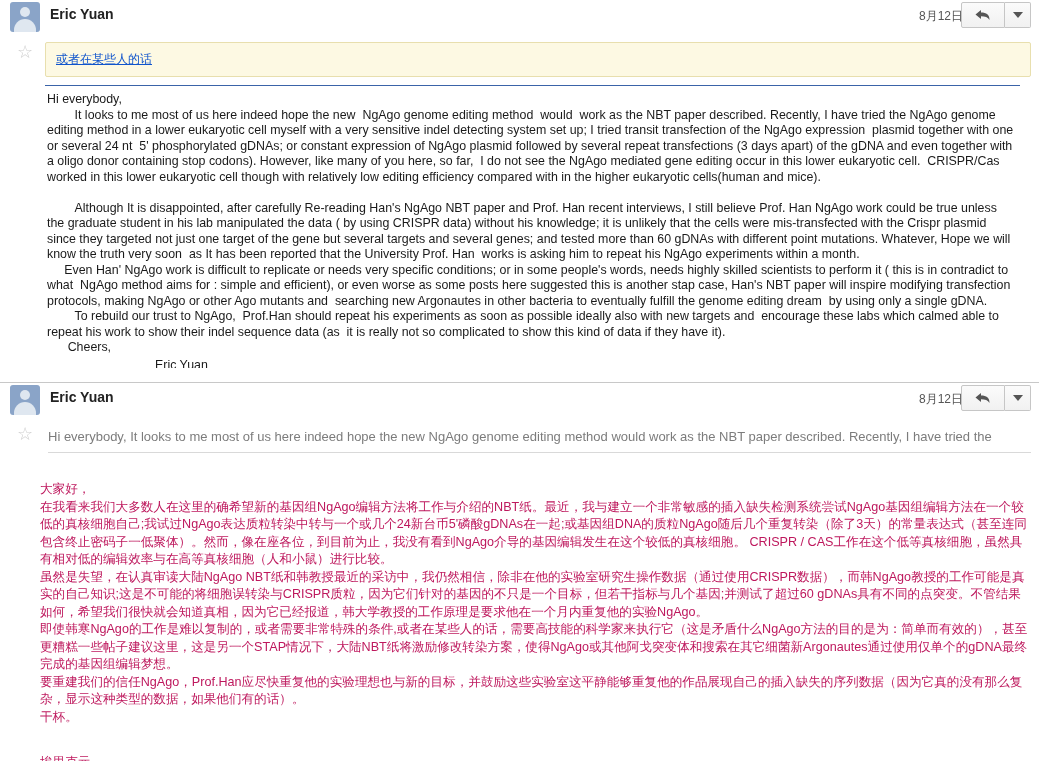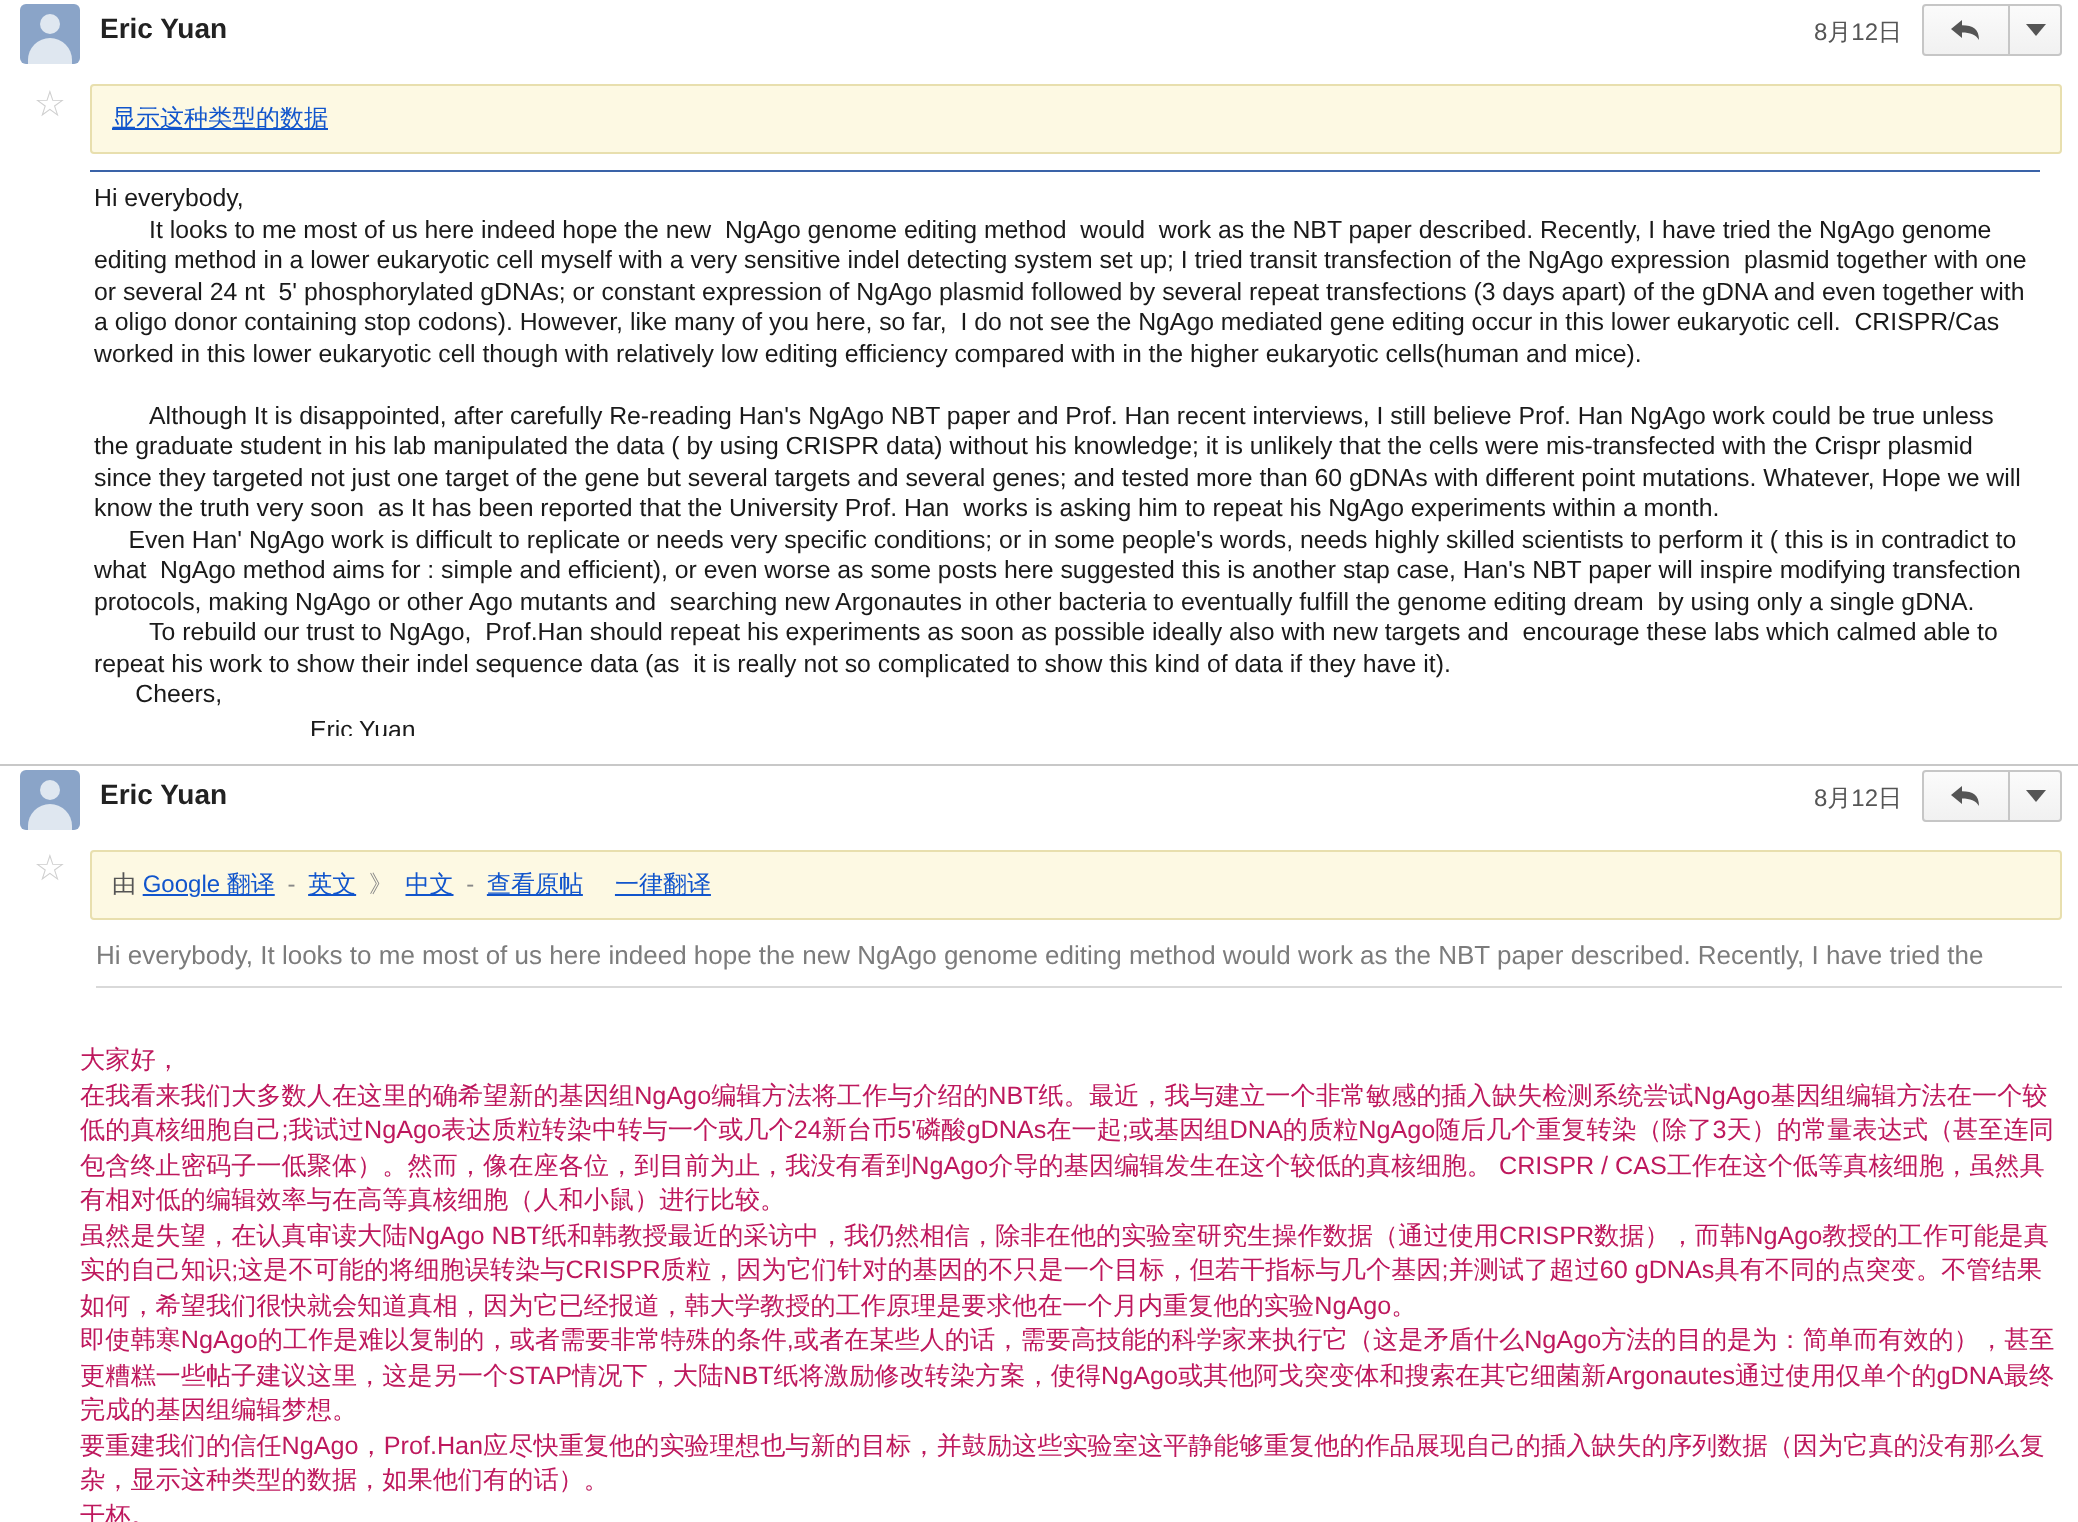--- a/index.html
+++ b/index.html
@@ -62,21 +62,21 @@
   .sender {
     position: absolute;
     left: 50px;
     top: 6px;
     font-size: 14px;
     font-weight: bold;
     color: #222;
   }
   .date {
     position: absolute;
-    right: 88px;
+    right: 76px;
     top: 8px;
     font-size: 12px;
     color: #555;
   }
   .reply-group {
     position: absolute;
     right: 8px;
     top: 2px;
     display: flex;
     height: 26px;
@@ -206,21 +206,21 @@
       </div>
       <div class="btn btn-more">
         <svg width="10" height="6" viewBox="0 0 10 6">
           <path d="M0 0 L10 0 L5 6 Z" fill="#555"></path>
         </svg>
       </div>
     </div>
   </div>
   <div class="star">☆</div>
   <div class="translate-bar">
-    <a>显示这种类型的数据</a>
+    <a>或者在某些人的话</a>
   </div>
   <div class="body-block">
     <div class="body-en">Hi everybody,
         It looks to me most of us here indeed hope the new  NgAgo genome editing method  would  work as the NBT paper described. Recently, I have tried the NgAgo genome  editing method in a lower eukaryotic cell myself with a very sensitive indel detecting system set up; I tried transit transfection of the NgAgo expression  plasmid together with one or several 24 nt  5' phosphorylated gDNAs; or constant expression of NgAgo plasmid followed by several repeat transfections (3 days apart) of the gDNA and even together with a oligo donor containing stop codons). However, like many of you here, so far,  I do not see the NgAgo mediated gene editing occur in this lower eukaryotic cell.  CRISPR/Cas worked in this lower eukaryotic cell though with relatively low editing efficiency compared with in the higher eukaryotic cells(human and mice).
 
         Although It is disappointed, after carefully Re-reading Han's NgAgo NBT paper and Prof. Han recent interviews, I still believe Prof. Han NgAgo work could be true unless the graduate student in his lab manipulated the data ( by using CRISPR data) without his knowledge; it is unlikely that the cells were mis-transfected with the Crispr plasmid since they targeted not just one target of the gene but several targets and several genes; and tested more than 60 gDNAs with different point mutations. Whatever, Hope we will know the truth very soon  as It has been reported that the University Prof. Han  works is asking him to repeat his NgAgo experiments within a month.
      Even Han' NgAgo work is difficult to replicate or needs very specific conditions; or in some people's words, needs highly skilled scientists to perform it ( this is in contradict to what  NgAgo method aims for : simple and efficient), or even worse as some posts here suggested this is another stap case, Han's NBT paper will inspire modifying transfection protocols, making NgAgo or other Ago mutants and  searching new Argonautes in other bacteria to eventually fulfill the genome editing dream  by using only a single gDNA.
         To rebuild our trust to NgAgo,  Prof.Han should repeat his experiments as soon as possible ideally also with new targets and  encourage these labs which calmed able to repeat his work to show their indel sequence data (as  it is really not so complicated to show this kind of data if they have it).
       Cheers,</div>
     <div class="body-en sign">Eric Yuan</div>
@@ -244,32 +244,20 @@
         </svg>
       </div>
       <div class="btn btn-more">
         <svg width="10" height="6" viewBox="0 0 10 6">
           <path d="M0 0 L10 0 L5 6 Z" fill="#555"></path>
         </svg>
       </div>
     </div>
   </div>
   <div class="star">☆</div>
-  <div class="translate-bar">
-    <span class="gray">由</span>
-    <a>Google 翻译</a>
-    <span class="sep">-</span>
-    <a>英文</a>
-    <span class="sep">》</span>
-    <a>中文</a>
-    <span class="sep">-</span>
-    <a>查看原帖</a>
-    <span class="sep">&nbsp;</span>
-    <a>一律翻译</a>
-  </div>
   <div class="preview-line">Hi everybody, It looks to me most of us here indeed hope the new NgAgo genome editing method would work as the NBT paper described. Recently, I have tried the</div>
   <div class="body-cn">大家好，
 在我看来我们大多数人在这里的确希望新的基因组NgAgo编辑方法将工作与介绍的NBT纸。最近，我与建立一个非常敏感的插入缺失检测系统尝试NgAgo基因组编辑方法在一个较低的真核细胞自己;我试过NgAgo表达质粒转染中转与一个或几个24新台币5'磷酸gDNAs在一起;或基因组DNA的质粒NgAgo随后几个重复转染（除了3天）的常量表达式（甚至连同包含终止密码子一低聚体）。然而，像在座各位，到目前为止，我没有看到NgAgo介导的基因编辑发生在这个较低的真核细胞。 CRISPR / CAS工作在这个低等真核细胞，虽然具有相对低的编辑效率与在高等真核细胞（人和小鼠）进行比较。
 虽然是失望，在认真审读大陆NgAgo NBT纸和韩教授最近的采访中，我仍然相信，除非在他的实验室研究生操作数据（通过使用CRISPR数据），而韩NgAgo教授的工作可能是真实的自己知识;这是不可能的将细胞误转染与CRISPR质粒，因为它们针对的基因的不只是一个目标，但若干指标与几个基因;并测试了超过60 gDNAs具有不同的点突变。不管结果如何，希望我们很快就会知道真相，因为它已经报道，韩大学教授的工作原理是要求他在一个月内重复他的实验NgAgo。
 即使韩寒NgAgo的工作是难以复制的，或者需要非常特殊的条件,或者在某些人的话，需要高技能的科学家来执行它（这是矛盾什么NgAgo方法的目的是为：简单而有效的），甚至更糟糕一些帖子建议这里，这是另一个STAP情况下，大陆NBT纸将激励修改转染方案，使得NgAgo或其他阿戈突变体和搜索在其它细菌新Argonautes通过使用仅单个的gDNA最终完成的基因组编辑梦想。
 要重建我们的信任NgAgo，Prof.Han应尽快重复他的实验理想也与新的目标，并鼓励这些实验室这平静能够重复他的作品展现自己的插入缺失的序列数据（因为它真的没有那么复杂，显示这种类型的数据，如果他们有的话）。
 干杯。</div>
   <div class="body-cn">埃里克元</div>
 </div>
 

